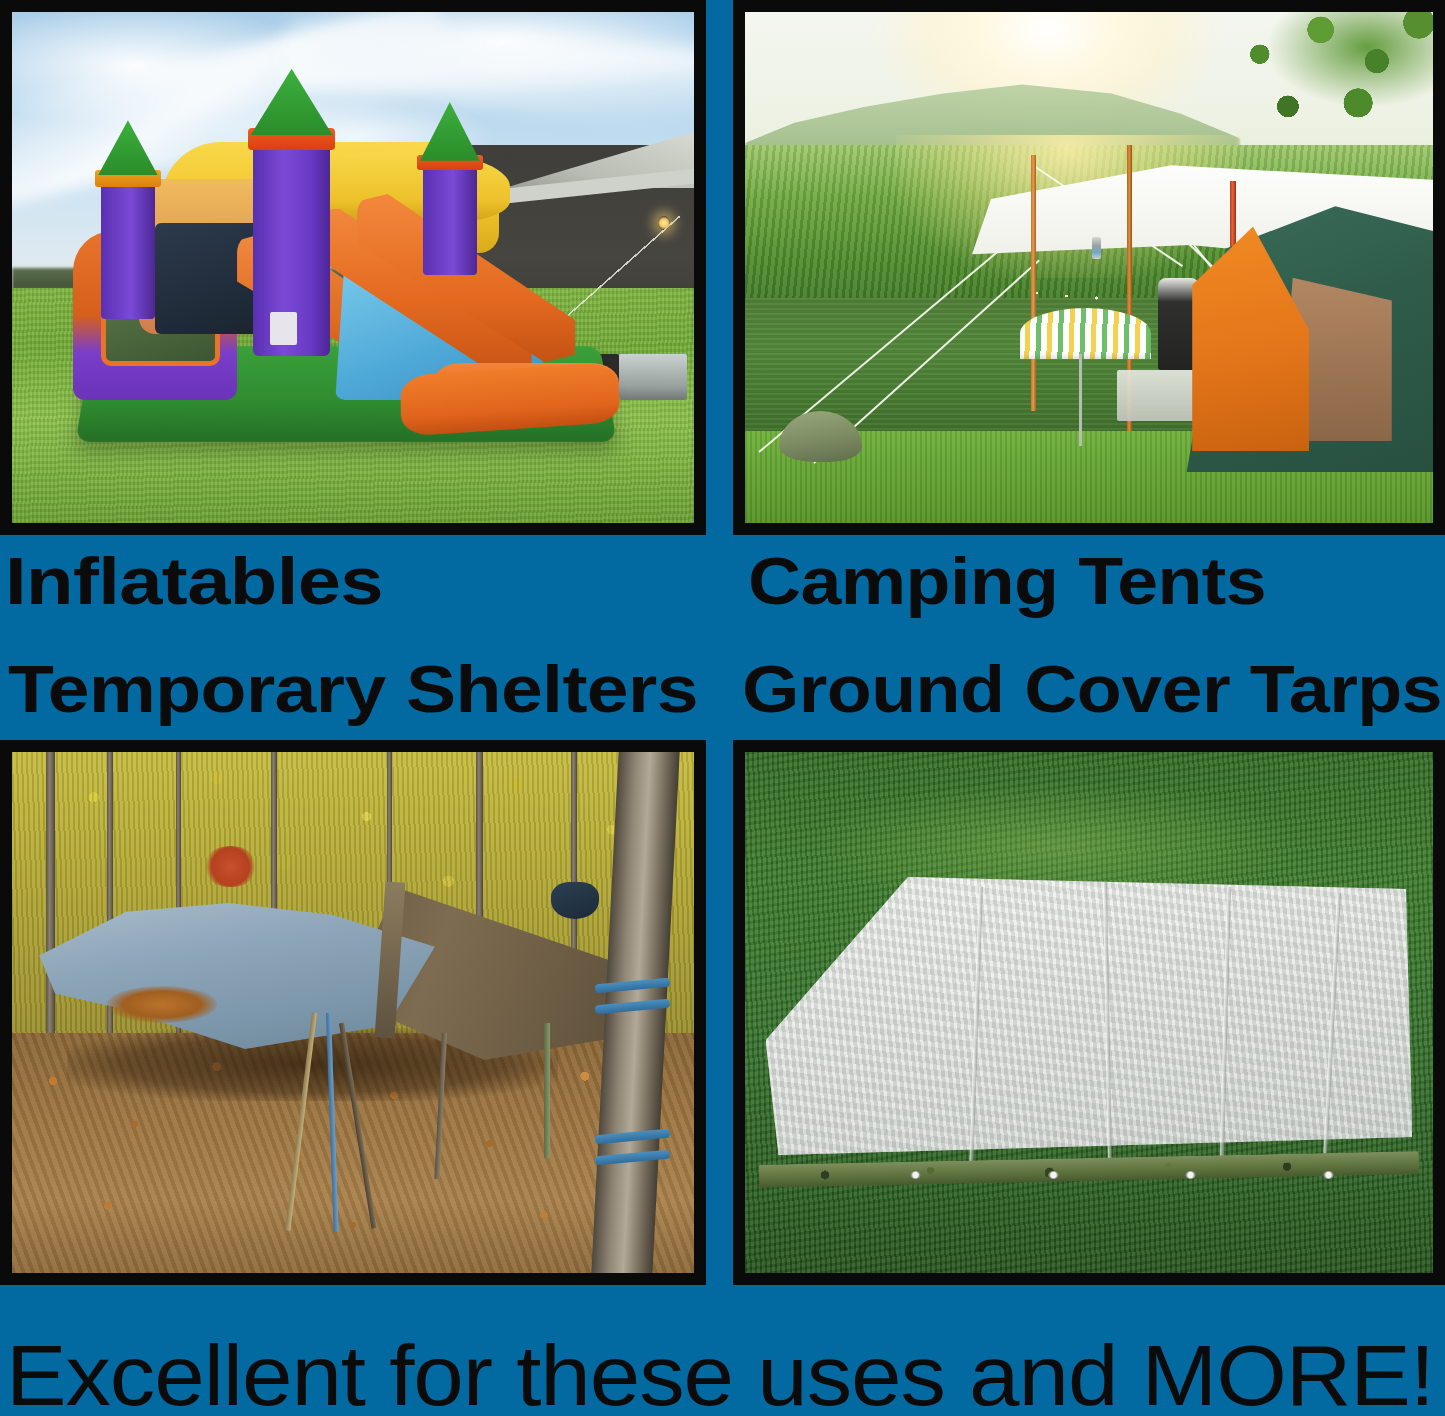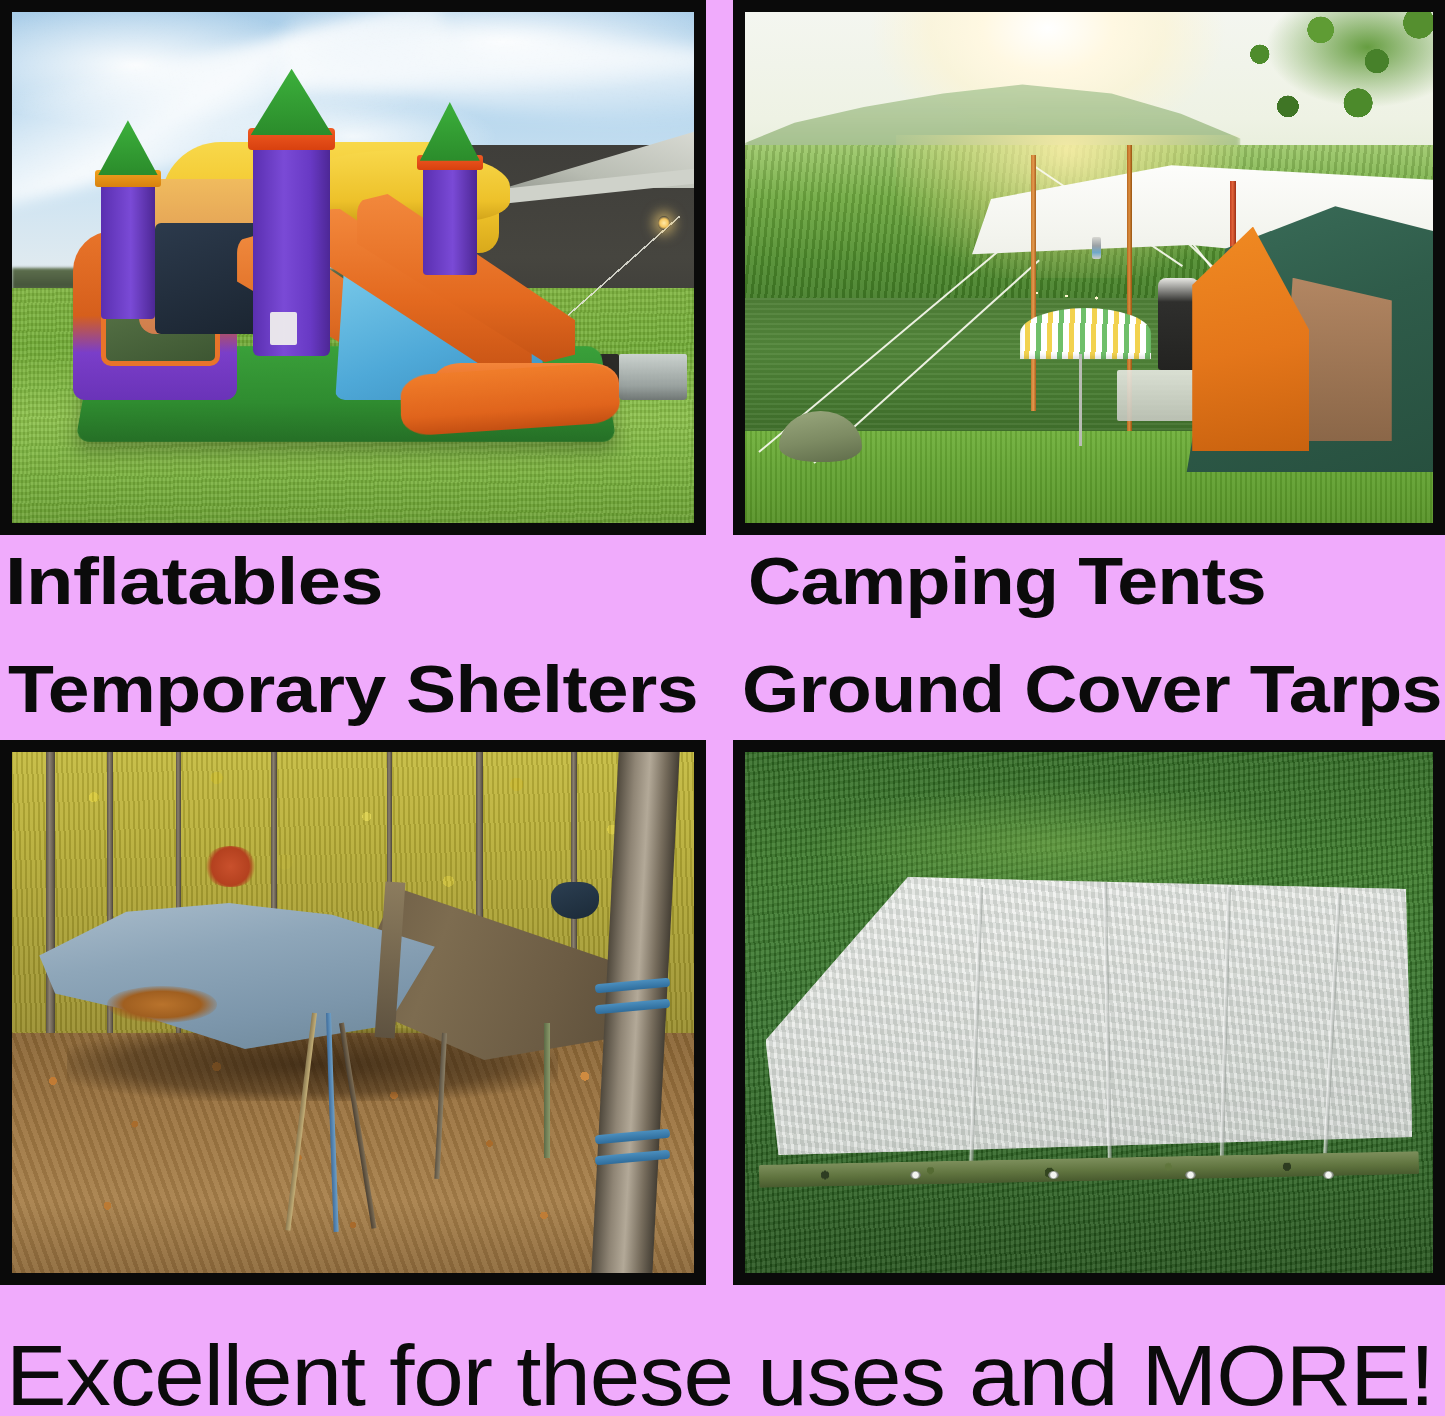--- a/index.html
+++ b/index.html
@@ -8,21 +8,21 @@
     padding: 0;
     background: #ffffff;
   }
   body {
     font-family: "Liberation Sans", sans-serif;
   }
   #page {
     position: relative;
     width: 1445px;
     height: 1416px;
-    background: #f0abfc;
+    background: #0369a1;
     overflow: hidden;
   }
 
   
   .photo-frame {
     position: absolute;
     border: 12px solid #0a0a0a;
     box-sizing: border-box;
     overflow: hidden;
     background: #0a0a0a;

